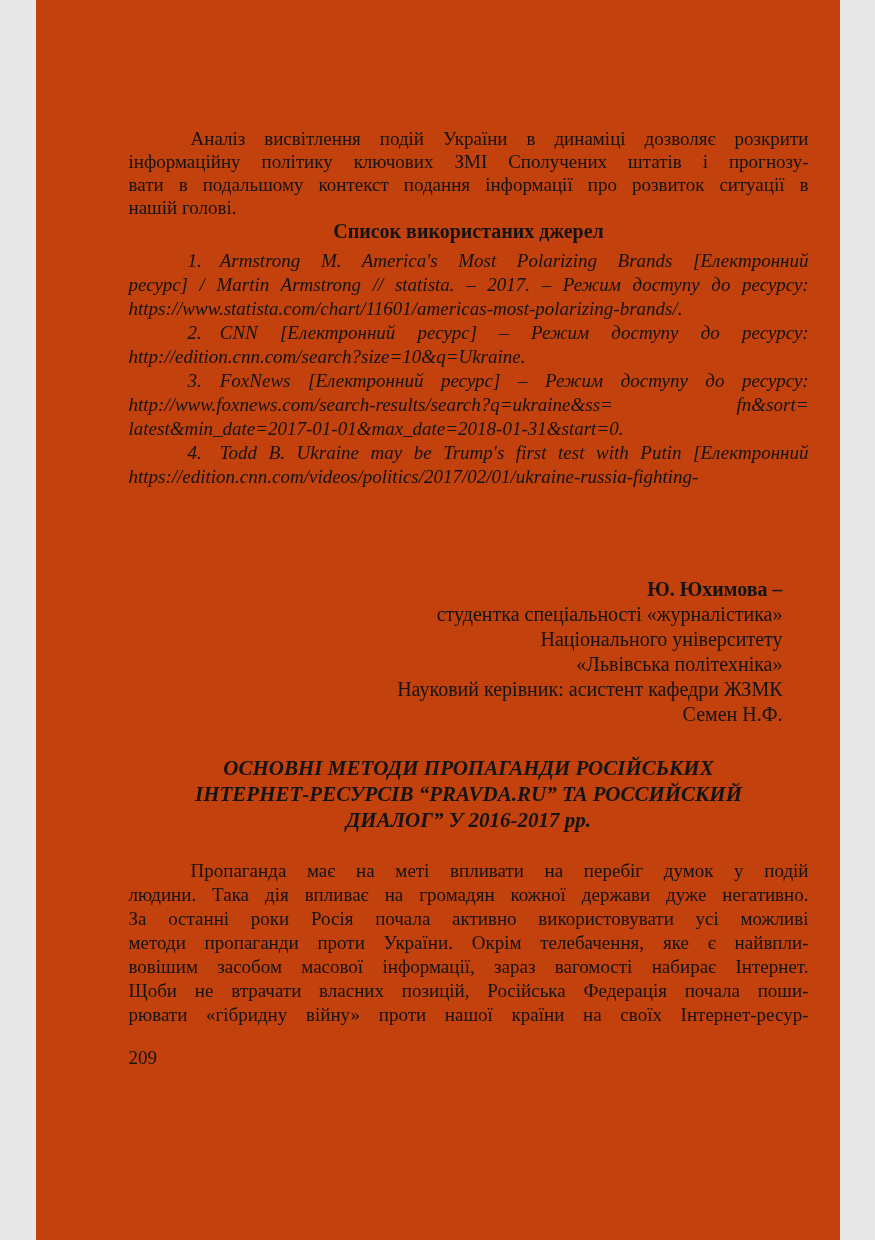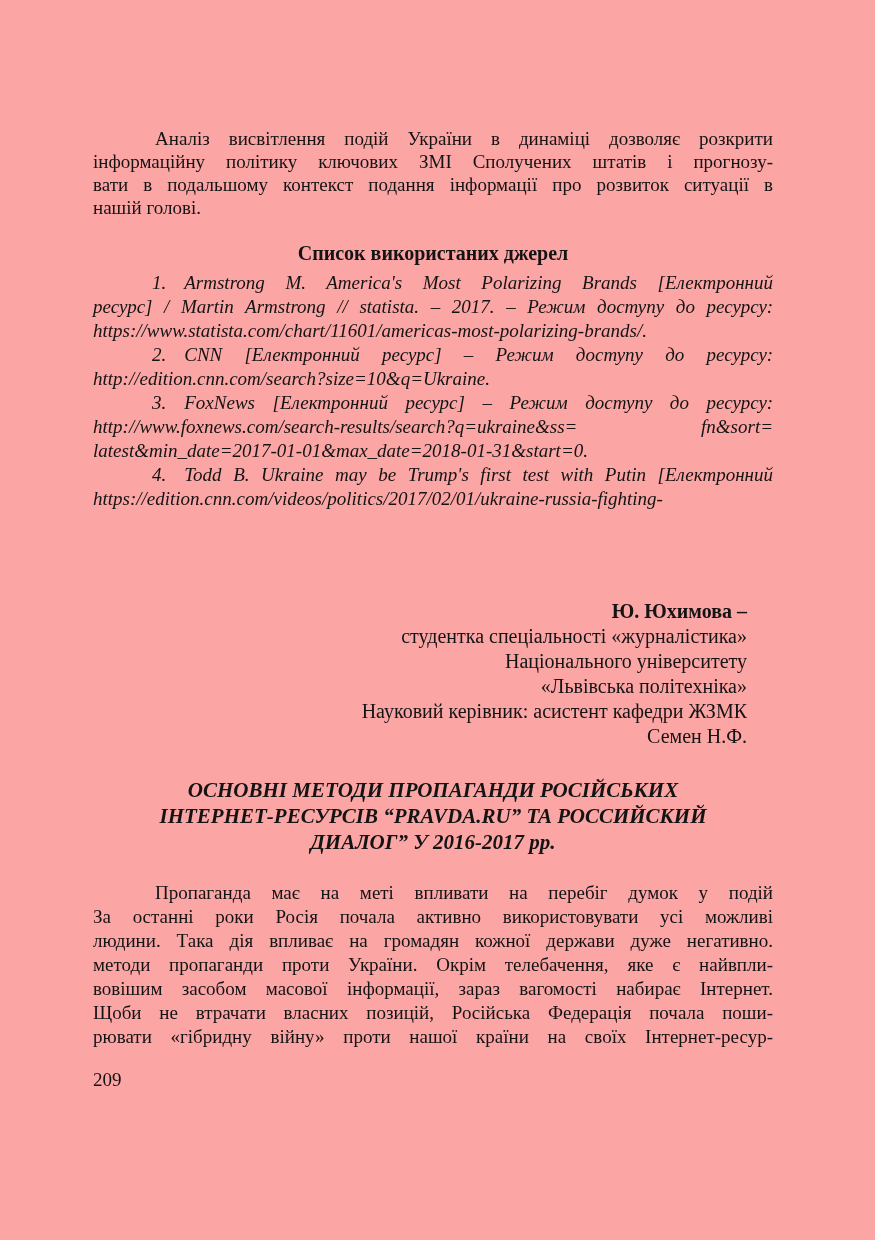--- a/index.html
+++ b/index.html
@@ -1,20 +1,20 @@
 <!DOCTYPE html>
 <html lang="uk"><head>
 <meta charset="utf-8">
 <style>
   html, body { margin: 0; padding: 0; background: #e8e8e8; }
   .page {
     position: relative;
-    width: 875px;
+    width: 804px;
     height: 1240px;
-    background: #fca5a5;
+    background: #c2410c;
     margin: 0 auto;
     overflow: hidden;
     font-family: "Liberation Serif", "DejaVu Serif", serif;
     color: #141414;
   }
   .content {
     position: absolute;
     left: 93px;
     top: 0;
     width: 680px;
@@ -26,21 +26,20 @@
   .lline { text-align: left; }
   .indent { text-indent: 62px; }
 
   .intro {
     margin-top: 127px;
     font-size: 19px;
     line-height: 23px;
   }
 
   .refs-heading {
-    margin-top: 22px;
     font-size: 20px;
     line-height: 25px;
     font-weight: bold;
     text-align: center;
   }
 
   .refs {
     margin-top: 5px;
     font-size: 19px;
     line-height: 24px;
@@ -132,22 +131,22 @@
     </div>
 
     <div class="article-title">
       <div class="line">ОСНОВНІ МЕТОДИ ПРОПАГАНДИ РОСІЙСЬКИХ</div>
       <div class="line">ІНТЕРНЕТ-РЕСУРСІВ “PRAVDA.RU” ТА РОССИЙСКИЙ</div>
       <div class="line">ДИАЛОГ” У 2016-2017 рр.</div>
     </div>
 
     <div class="body-par">
       <div class="line jline indent">Пропаганда має на меті впливати на перебіг думок у подій</div>
+      <div class="line jline">людини. Така дія впливає на громадян кожної держави дуже негативно.</div>
       <div class="line jline">За останні роки Росія почала активно використовувати усі можливі</div>
-      <div class="line jline">людини. Така дія впливає на громадян кожної держави дуже негативно.</div>
       <div class="line jline">методи пропаганди проти України. Окрім телебачення, яке є найвпли-</div>
       <div class="line jline">вовішим засобом масової інформації, зараз вагомості набирає Інтернет.</div>
       <div class="line jline">Щоби не втрачати власних позицій, Російська Федерація почала поши-</div>
       <div class="line jline">рювати «гібридну війну» проти нашої країни на своїх Інтернет-ресур-</div>
     </div>
 
     <div class="page-number">209</div>
 
   </div>
 </div>

